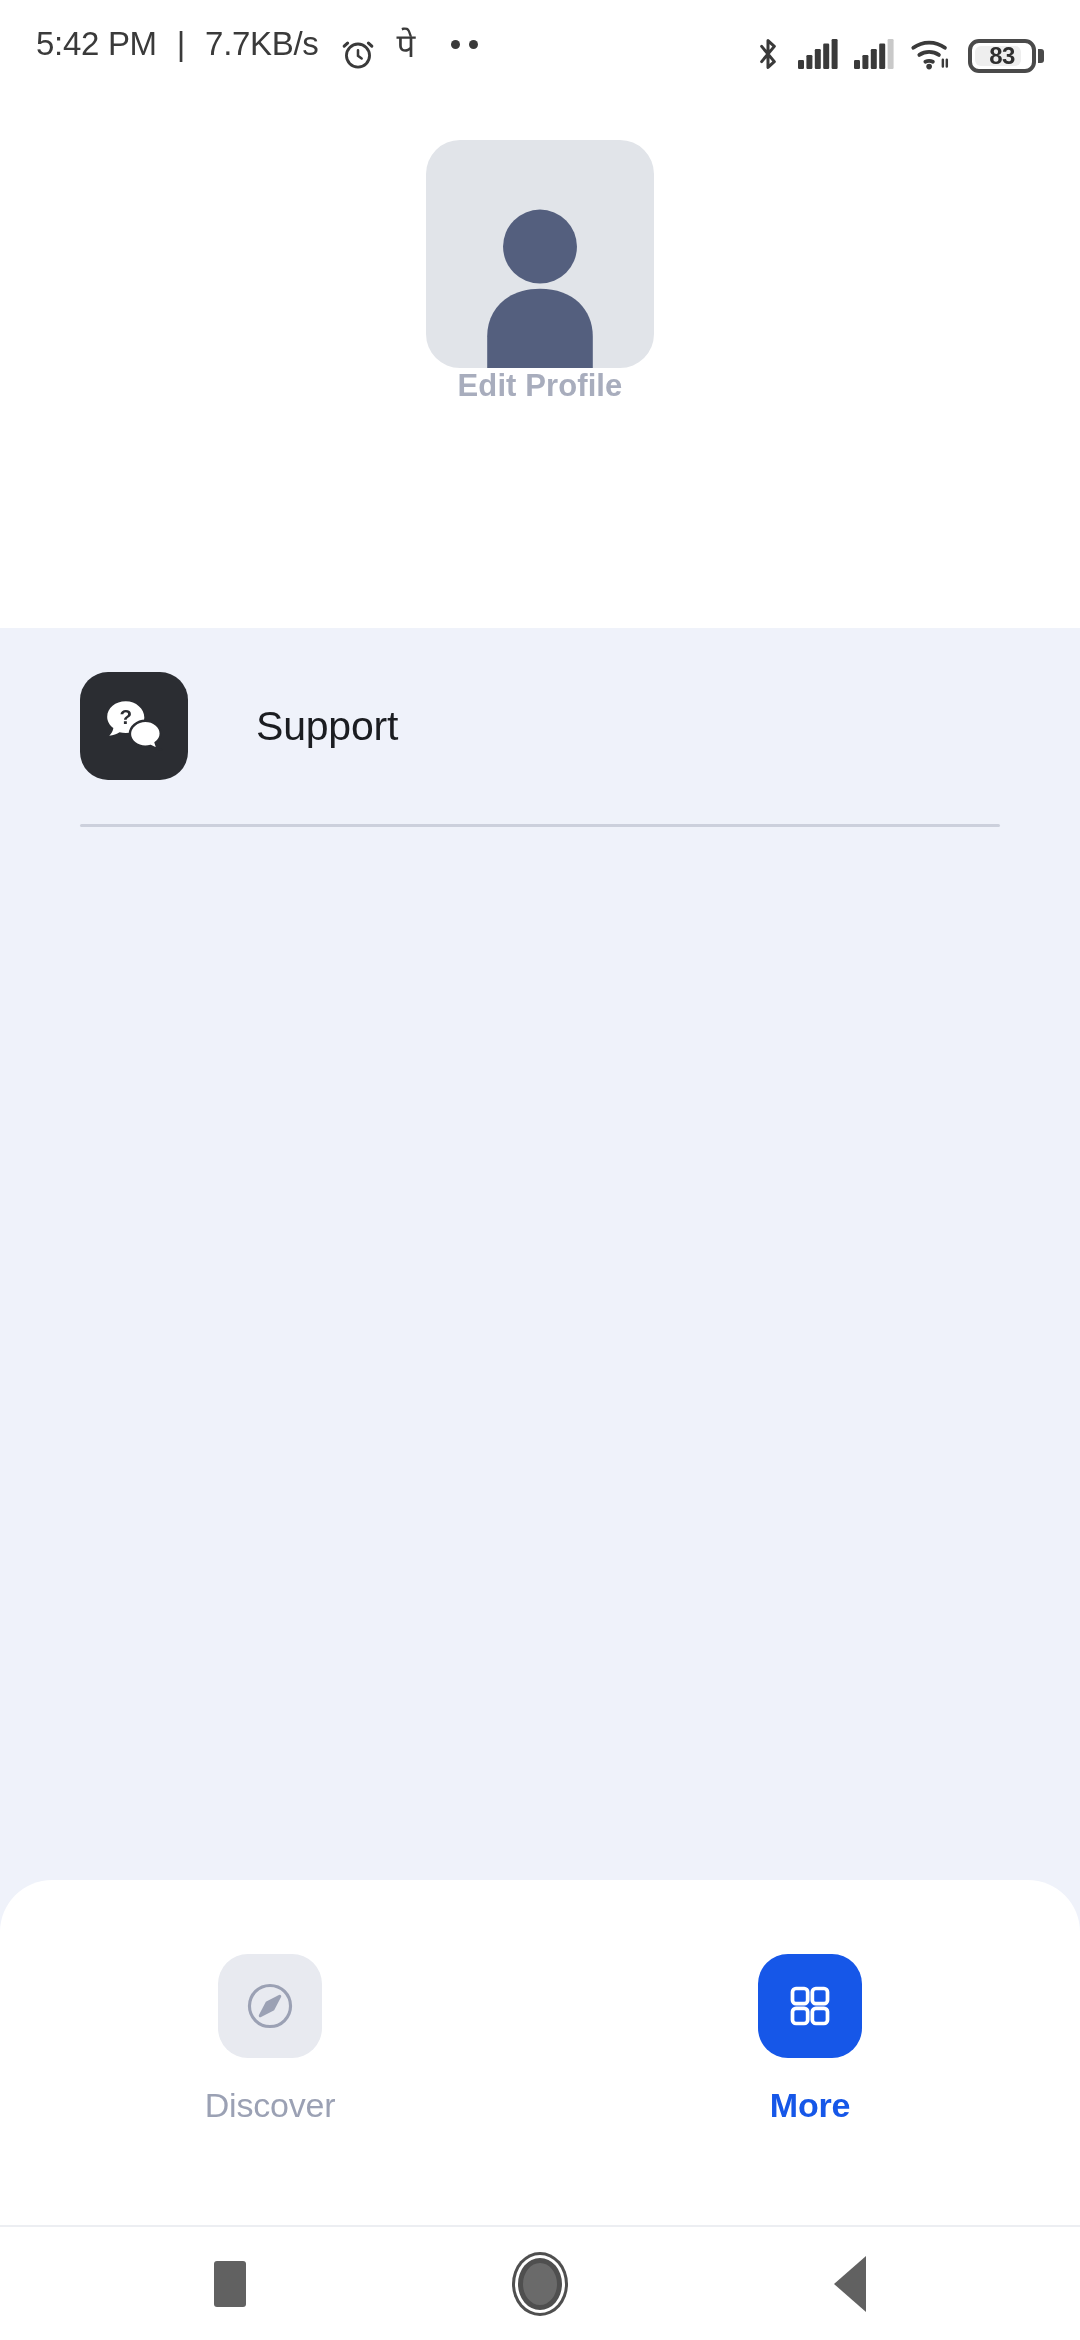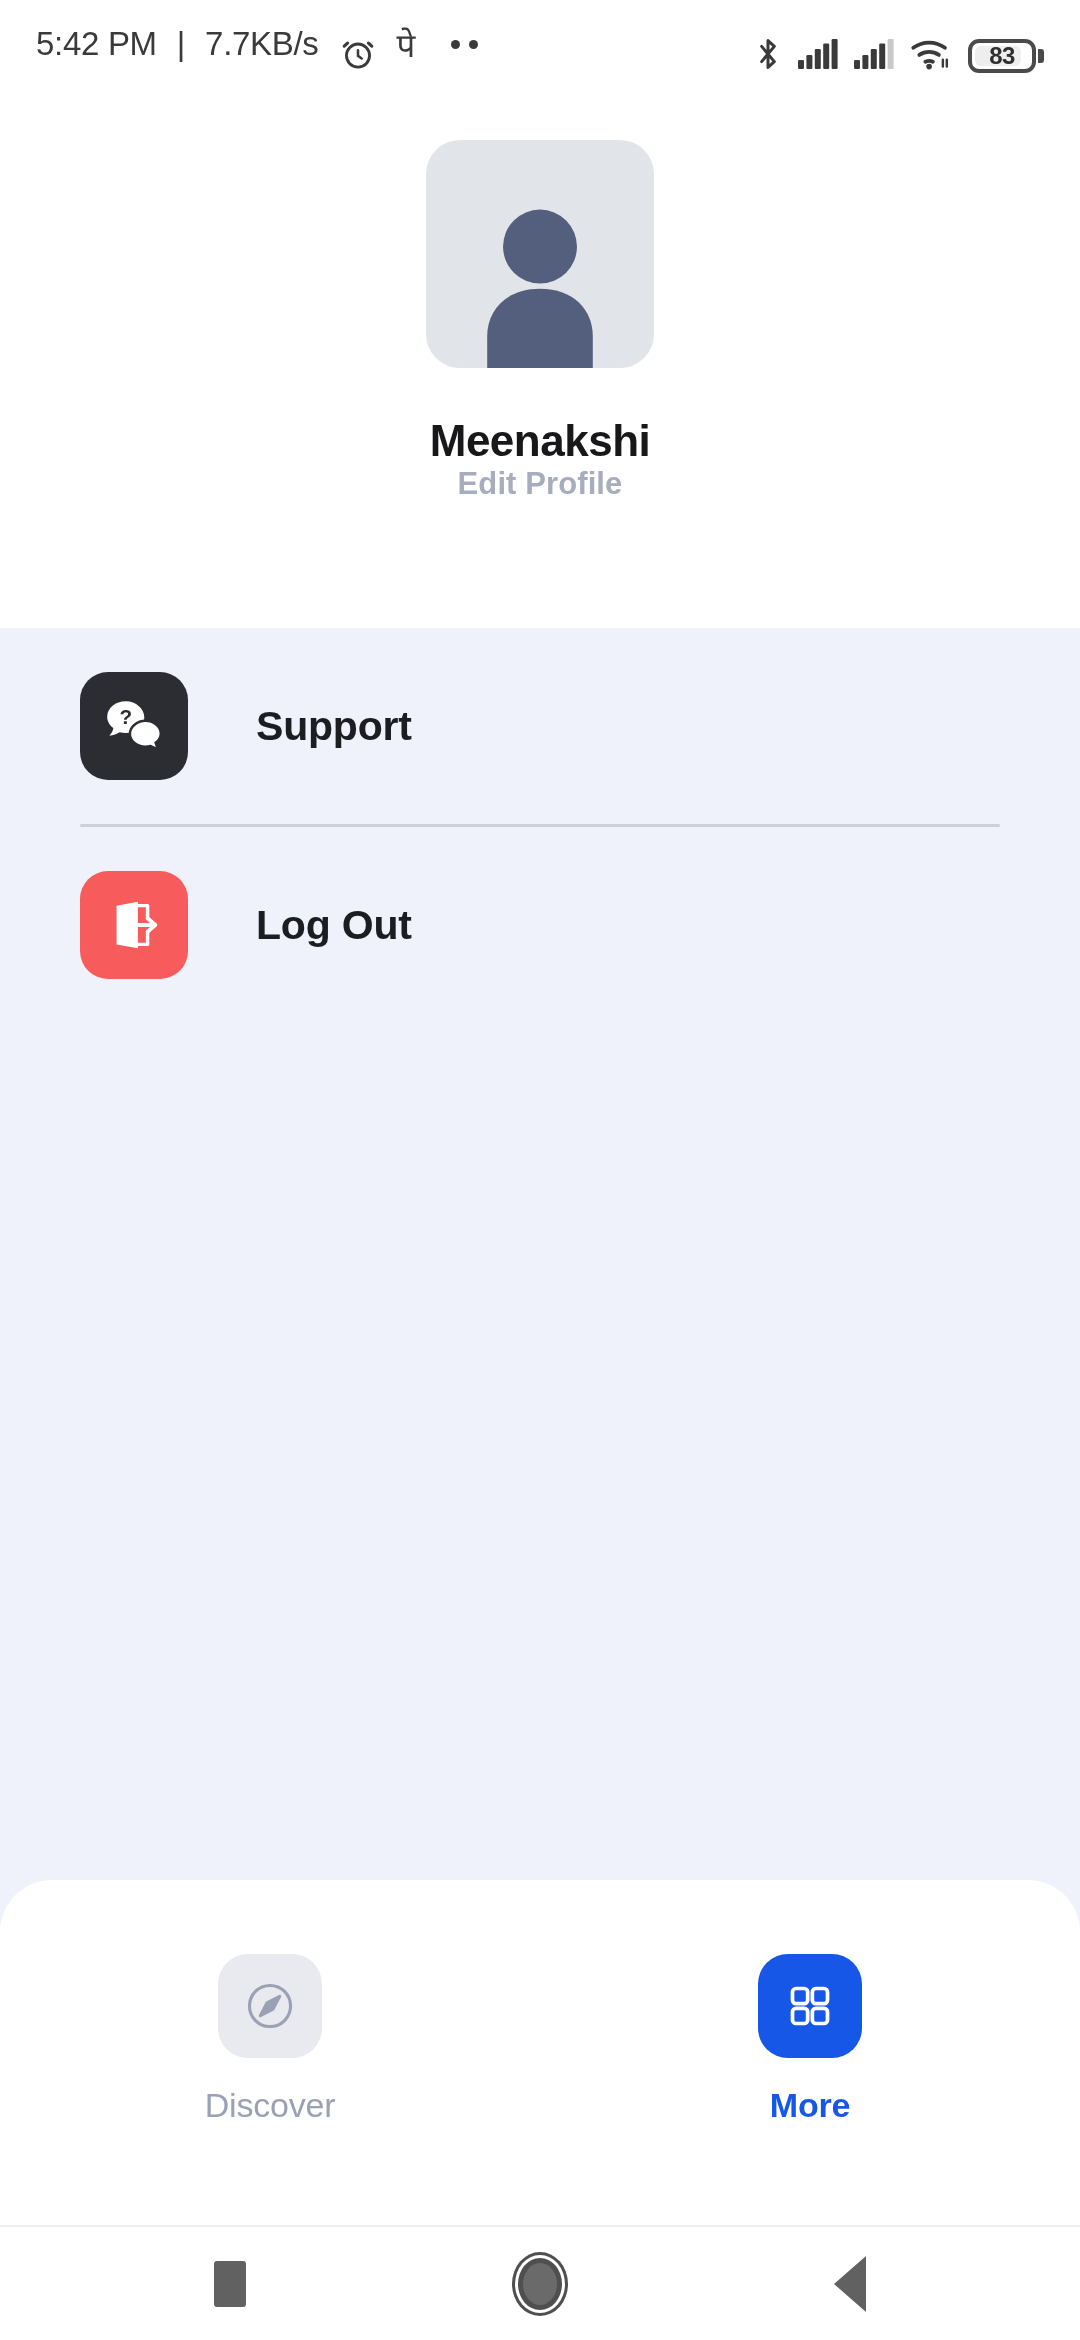--- a/index.html
+++ b/index.html
@@ -78,21 +78,21 @@
   .menu-icon {
     width:108px; height:108px;
     border-radius:28px;
     display:flex; align-items:center; justify-content:center;
     flex:0 0 auto;
   }
   .menu-icon.support { background:#2b2d32; }
   .menu-icon.logout  { background:#f75b5b; }
   .menu-label {
     margin-left:68px;
-    font-size:41px; font-weight:700; color:#1b1d21;
+    font-size:41px; font-weight:400; color:#1b1d21;
     letter-spacing:-0.2px;
   }
   .menu-divider {
     height:3px;
     background:#ccd0dc;
     margin:0 80px;
     border-radius:2px;
   }
 
   
@@ -223,50 +223,38 @@
     </div>
   </div>
 
   <div id="profile-header">
     <div id="avatar">
       <svg width="176" height="176" viewBox="0 0 100 100">
         <circle cx="50" cy="31" r="21" fill="#545f7e"></circle>
         <path d="M50 55c-19 0-30 12-30 27v18h60V82c0-15-11-27-30-27z" fill="#545f7e"></path>
       </svg>
     </div>
-    <div id="profile-name">Meenakshi</div>
     <div id="edit-profile">Edit Profile</div>
   </div>
 
   <div id="menu-list">
 
     <div class="menu-row">
       <div class="menu-icon support">
         <svg width="66" height="66" viewBox="0 0 64 64">
           <path d="M24 8c-10 0-18 6.6-18 15 0 4.4 2.3 8.3 6 11-.5 3-1.9 5.6-4 7.4 3.9-.3 7.4-1.6 10-3.4 1.9.5 3.9.8 6 .8 10 0 18-6.6 18-15S34 8 24 8z" fill="#ffffff"></path>
           <text x="24" y="30" font-family="Liberation Sans, sans-serif" font-size="20" font-weight="700" fill="#2b2d32" text-anchor="middle">?</text>
           <path d="M43 27c8 0 15 5.4 15 12.2 0 3.6-2 6.8-5 9 .4 2.4 1.6 4.6 3.3 6-3.2-.2-6.1-1.3-8.2-2.8-1.6.4-3.3.6-5.1.6-8 0-15-5.4-15-12.2S35 27 43 27z" fill="#ffffff" stroke="#2b2d32" stroke-width="2.4"></path>
         </svg>
       </div>
       <div class="menu-label">Support</div>
     </div>
 
     <div class="menu-divider"></div>
 
-    <div class="menu-row">
-      <div class="menu-icon logout">
-        <svg width="62" height="62" viewBox="0 0 64 64">
-          <path d="M14 12l22-4v48l-22-4z" fill="#ffffff"></path>
-          <path d="M36 12h10v12M36 52h10V40" fill="none" stroke="#ffffff" stroke-width="3.6" stroke-linecap="round" stroke-linejoin="round"></path>
-          <path d="M36 32h16" stroke="#ffffff" stroke-width="4" stroke-linecap="round"></path>
-          <path d="M46 25l8 7-8 7" fill="none" stroke="#ffffff" stroke-width="4" stroke-linecap="round" stroke-linejoin="round"></path>
-        </svg>
-      </div>
-      <div class="menu-label">Log Out</div>
-    </div>
 
   </div>
 
   <div id="bottom-nav">
 
     <div class="nav-item">
       <div class="nav-icon-box">
         <svg width="58" height="58" viewBox="0 0 48 48" fill="none" stroke="#9ba1b4" stroke-width="2.6">
           <circle cx="24" cy="24" r="17"></circle>
           <path d="M32 16 26.5 26.5 16 32 21.5 21.5z" fill="#9ba1b4" stroke-linejoin="round"></path>

